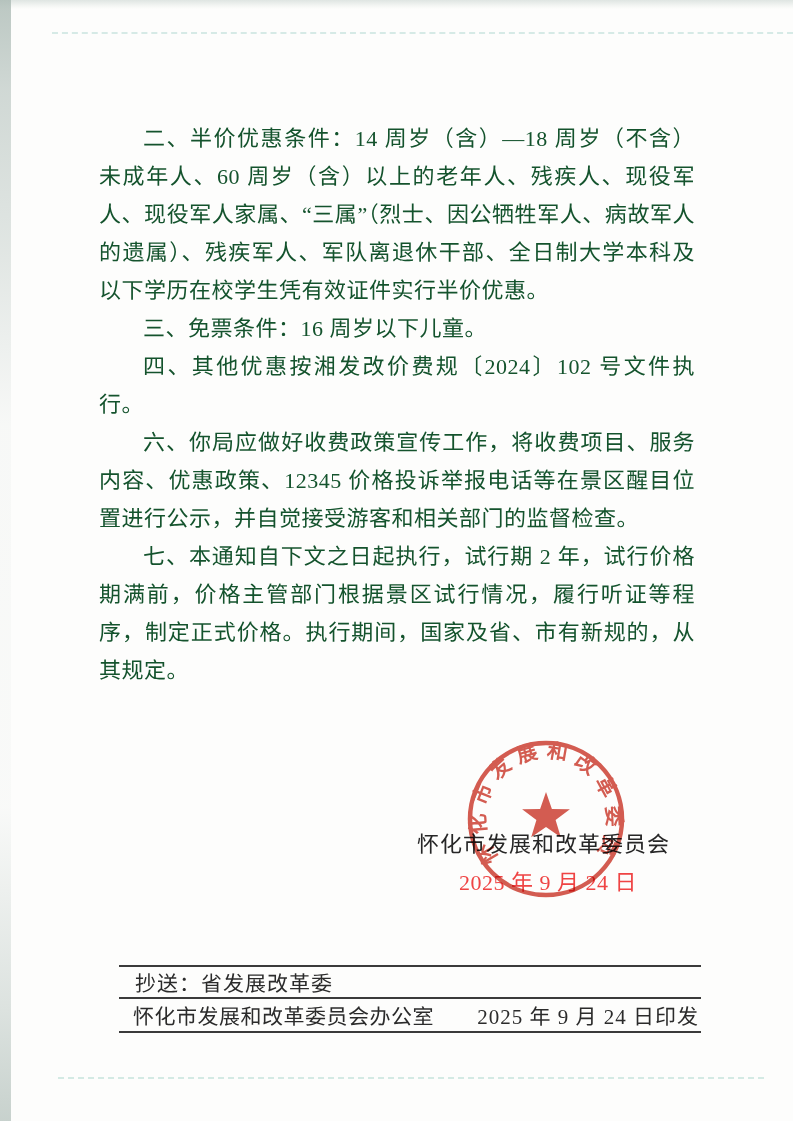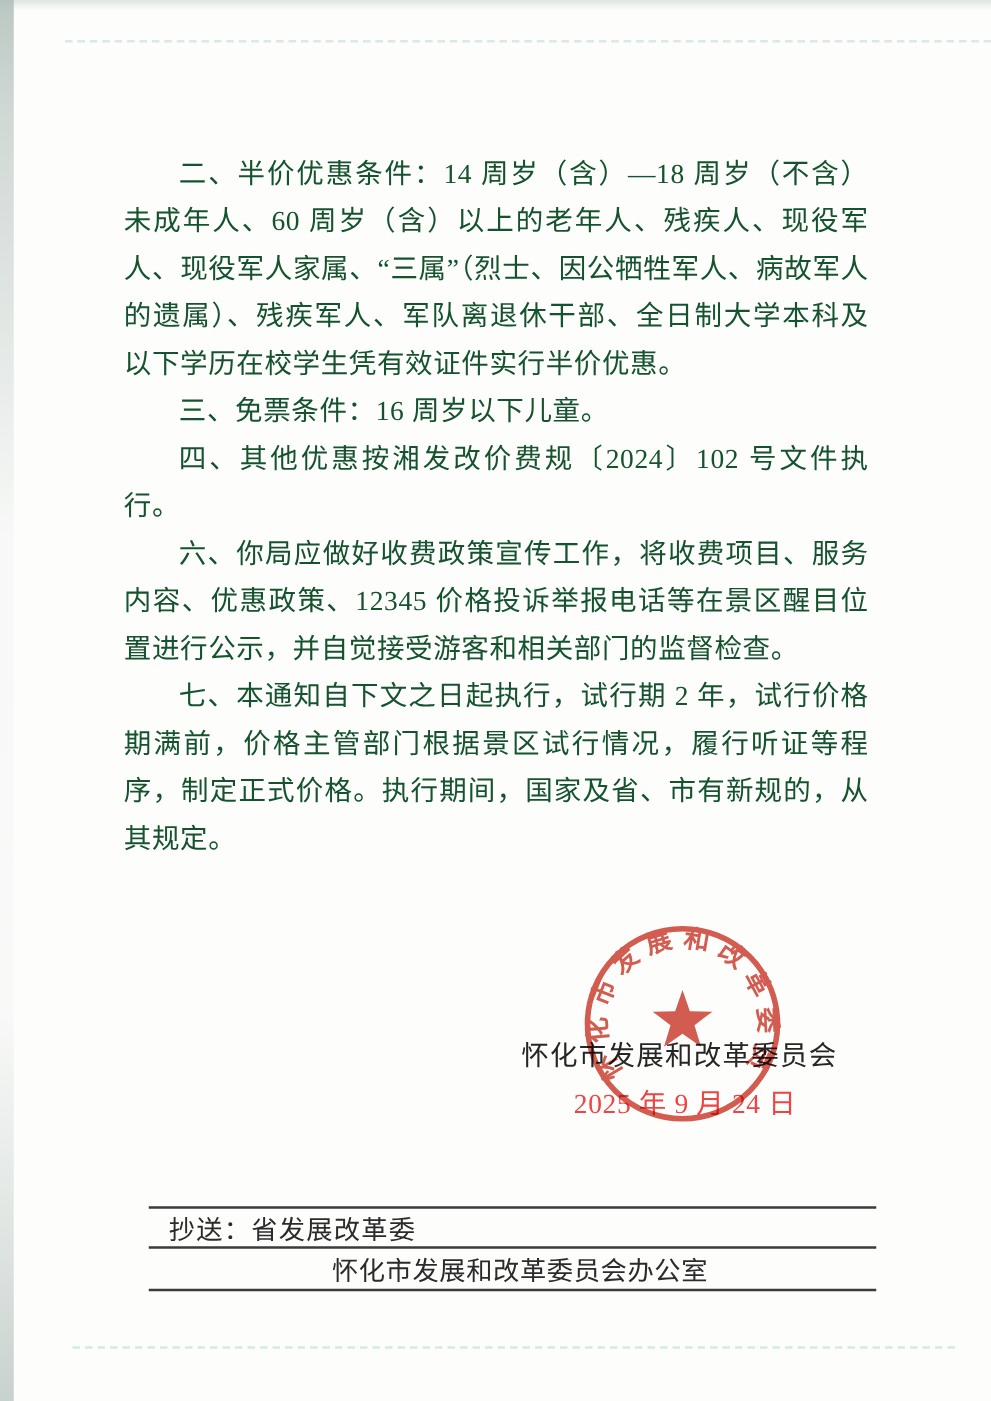--- a/index.html
+++ b/index.html
@@ -79,21 +79,21 @@
   }
   .footer .row-cc {
     height: 30px;
     display: flex; align-items: center;
     padding-left: 16px;
     border-bottom: 2px solid #3b3b3b;
     letter-spacing: 1px;
   }
   .footer .row-issue {
     height: 32px;
-    display: flex; align-items: center; justify-content: center;
+    display: flex; align-items: center; justify-content: space-between;
     padding: 0 2px 0 14px;
     letter-spacing: 0.5px;
     font-family: Liberation Serif, serif;
   }
   .footer .row-issue .date { letter-spacing: 1px; }
 </style>
 </head>
 <body>
 
 <div class="page">
@@ -122,16 +122,17 @@
       <textPath href="#sealArc" startOffset="0" textLength="297" lengthAdjust="spacing">怀化市发展和改革委员会</textPath>
     </text>
   </svg>
 
   <div class="footer">
     <div class="row-cc">
       <span>抄送：省发展改革委</span>
     </div>
     <div class="row-issue">
       <span>怀化市发展和改革委员会办公室</span>
+      <span class="date">2025 年 9 月 24 日印发</span>
     </div>
   </div>
 
 </div>
 
 </body></html>

